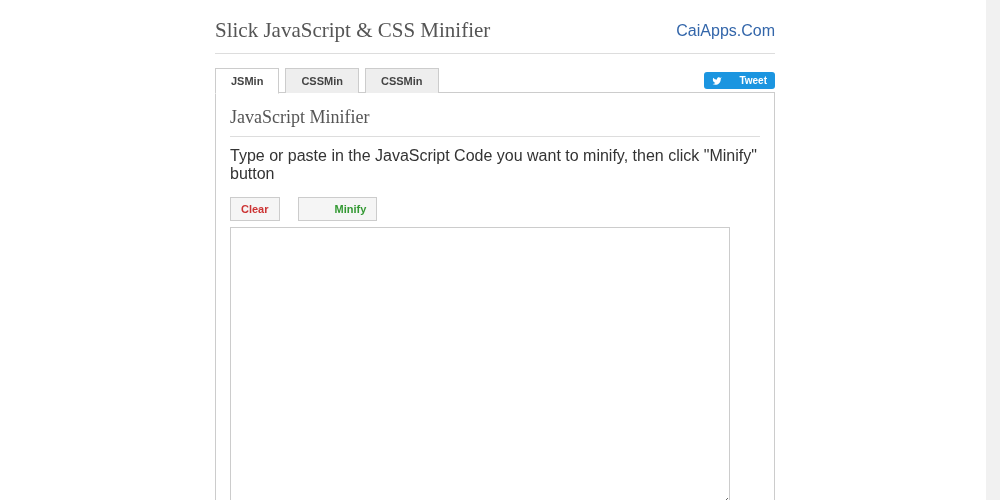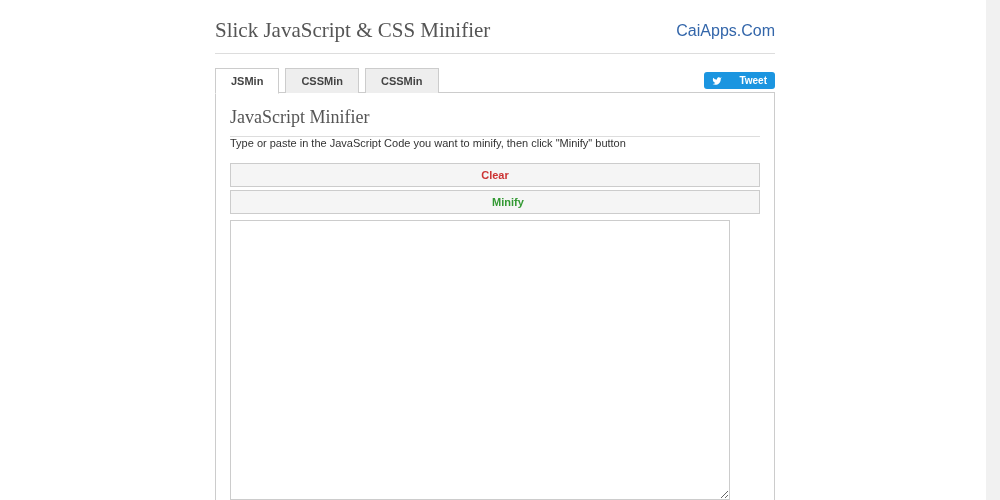--- a/index.html
+++ b/index.html
@@ -90,32 +90,32 @@
       padding: 14px;
       margin-top: -1px;
       background: #fff;
     }
     .panel-title {
       font-size: 18px;
       font-weight: normal;
       color: #555;
       border-bottom: 1px solid #ddd;
       padding-bottom: 8px;
+      margin-bottom: 10px;
     }
     .panel-desc {
       font-family: Verdana, Arial, sans-serif;
-      font-size: 11px;
+      font-size: 16px;
       color: #333;
       margin-bottom: 14px;
     }
     .button-row {
       display: flex;
-      gap: 3px;
+      gap: 18px;
       margin-bottom: 6px;
-      flex-direction: column;
     }
     .button-row.bottom {
       margin-top: 6px;
       margin-bottom: 0;
     }
     .btn {
       font-family: Verdana, Arial, sans-serif;
       font-size: 11px;
       font-weight: bold;
       padding: 5px 10px;

